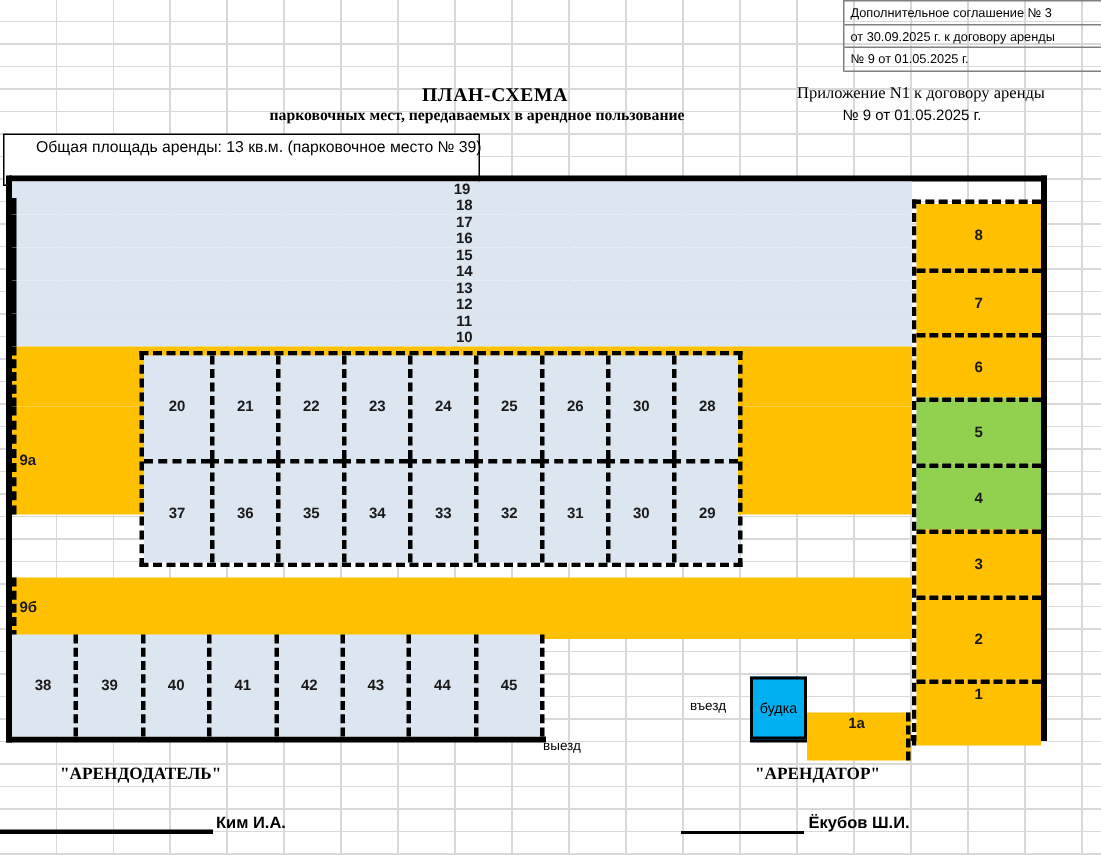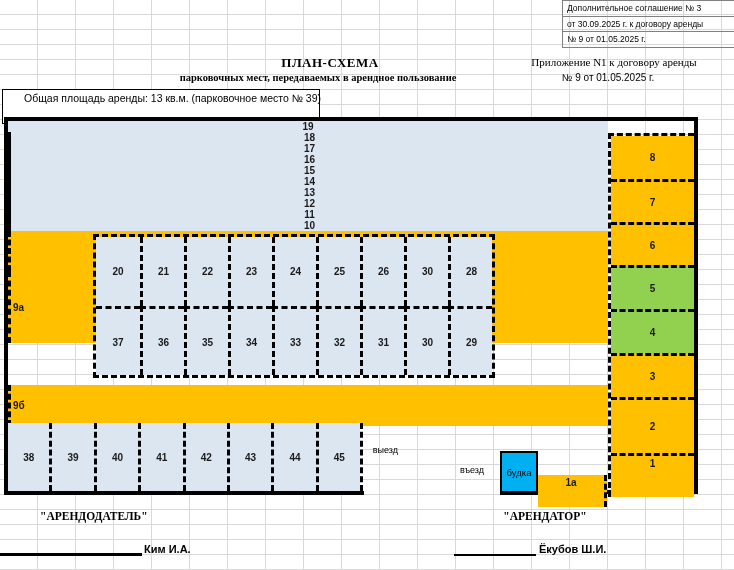--- a/index.html
+++ b/index.html
@@ -55,21 +55,21 @@
   #right-col{left:608px;top:133px;width:86px;border-top:3px dashed #000;border-left:3px dashed #000;}
   .rc-cell + .rc-cell{border-top:3px dashed #000;}
   .rc-cell.top-label{align-items:flex-start;padding-top:2px;}
   
   #booth{left:500px;top:451px;width:38px;height:42px;background:var(--booth,#00B0F0);
     border:2px solid #000;display:flex;align-items:center;justify-content:center;font-size:9.5px;color:#000;}
   #spot-1a{left:538px;top:451px;width:69px;height:32px;background:var(--orange,#FFC000);
     border-right:3px dashed #000;display:flex;justify-content:center;align-items:flex-start;
     padding-top:2px;font-size:10px;font-weight:bold;color:var(--ink,#1A1A1A);margin-top:24px;}
   
-  #exit-label{left:362px;top:445px;width:36px;text-align:right;font-size:9px;color:#000;}
+  #exit-label{left:362px;top:492px;width:36px;text-align:left;font-size:9px;color:#000;}
   #entrance-label{left:456px;top:465px;width:32px;text-align:center;font-size:9px;color:#000;}
   
   #landlord-title{left:40px;top:510px;width:150px;font-weight:bold;font-size:11.5px;}
   #tenant-title{left:470px;top:510px;width:150px;text-align:center;font-weight:bold;font-size:11.5px;}
   #landlord-line{left:0;top:553px;width:142px;height:3px;}
   #tenant-line{left:454px;top:554px;width:82px;height:2px;}
   #landlord-name{left:144px;top:543px;font-weight:bold;font-size:11px;}
   #tenant-name{left:539px;top:543px;font-weight:bold;font-size:11px;}
 </style>
 </head>

